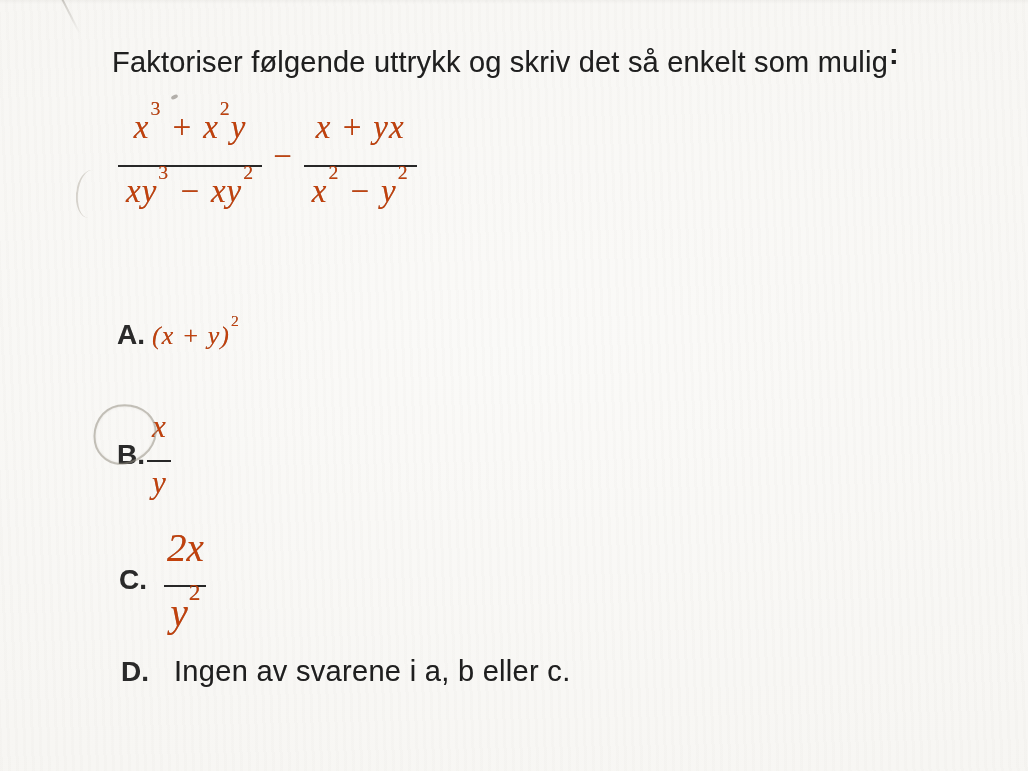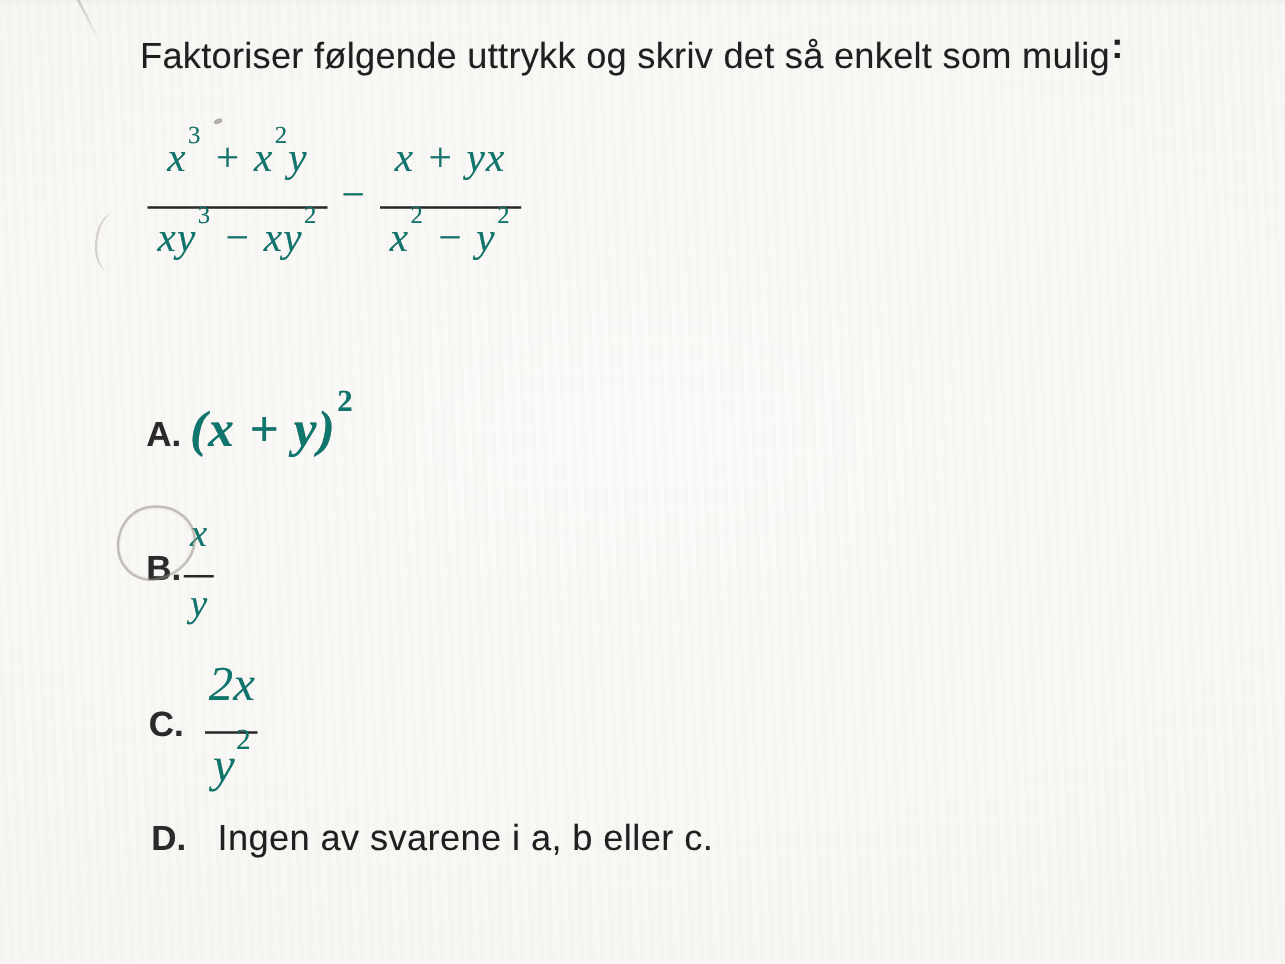--- a/index.html
+++ b/index.html
@@ -11,42 +11,42 @@
   
   .page::before { content:""; position:absolute; inset:0; pointer-events:none;
     background:
       linear-gradient(180deg, rgba(120,115,105,.06), rgba(120,115,105,0) 4px),
       repeating-linear-gradient(88deg, rgba(120,115,105,.018) 0 3px, rgba(255,255,255,0) 3px 8px),
       radial-gradient(120% 90% at 50% 45%, rgba(255,255,255,.35), rgba(205,200,190,.06));
   }
 
   .sans-text { text-shadow:0 0 .6px rgba(30,30,30,.35); letter-spacing:.2px; }
 
-  .title { position:absolute; left:112px; top:27px; font-size:29px; font-weight:400;
+  .title { position:absolute; left:112px; top:44px; font-size:29px; font-weight:400;
            line-height:1.3; white-space:nowrap;text-align:right; }
   .title .colon { position:relative; top:-.26em; font-weight:700; margin-left:1px; }
 
   
-  .math { font-family:"Liberation Serif", serif; font-style:italic; color:#0f766e;
+  .math { font-family:"Liberation Serif", serif; font-style:italic; color:#c2410c;
           text-shadow:0 0 .5px rgba(0,0,0,.4); }
   .math sup { font-size:.6em; font-style:normal; line-height:0; position:relative; top:-.55em; padding-left:1px; }
 
   .expr { position:absolute; left:118px; top:103px; display:flex; align-items:center; font-size:33px; letter-spacing:1px; }
   .frac { display:inline-flex; flex-direction:column; align-items:center; text-align:center; }
   .frac .num, .frac .den { padding:0 8px; line-height:1.5; white-space:nowrap; }
   .frac .den { border-top:2.5px solid #272727;margin-top:12px; }
   .expr .op { margin:0 11px; transform:translateY(-3px); font-style:normal; }
 
   .svaret { position:absolute; left:113px; top:246px; font-size:29px; line-height:1.3; }
 
   .option { position:absolute; display:flex; align-items:center; }
   .opt-label { font-weight:700; font-size:28px; color:#2a2a2a; text-shadow:0 0 .6px rgba(30,30,30,.35); }
 
   .option-a { left:117px; top:319px; align-items:baseline; }
-  .option-a .math { font-size:41px; margin-left:7px; letter-spacing:1px;font-weight:bold; }
+  .option-a .math { font-size:26px; margin-left:7px; letter-spacing:1px; }
 
   .option-b { left:117px; top:406px; }
   .option-b .frac { font-size:31px; margin-left:2px; }
   .option-b .frac .num, .option-b .frac .den { line-height:1.35; padding:0 5px; }
   .option-b .frac .den { border-top-width:2px; }
 
   .option-c { left:119px; top:522px; }
   .option-c .frac { font-size:39px; margin-left:14px; }
   .option-c .frac .num, .option-c .frac .den { line-height:1.32; padding:0 6px; }
   .option-c .frac .den { border-top-width:2px; }

